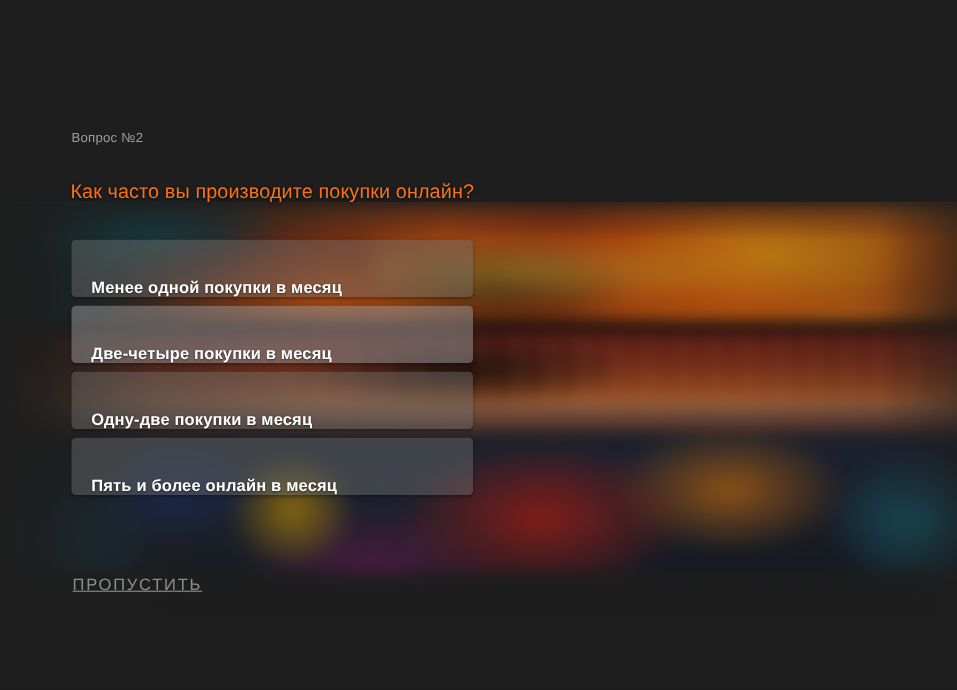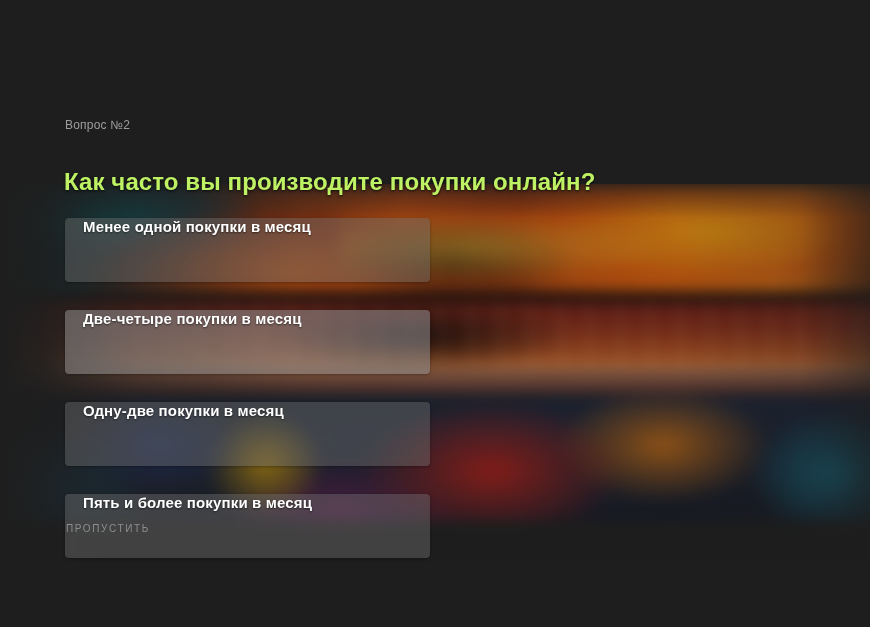--- a/index.html
+++ b/index.html
@@ -154,41 +154,41 @@
     font-size: 12px;
     color: #9d9d9d;
     letter-spacing: .2px;
     white-space: nowrap;
   }
 
   .question-title {
     position: absolute;
     left: 64px;
     top: 152px;
-    font-size: 24px;
-    font-weight: 700;
-    color: #bef264;
+    font-size: 18px;
+    font-weight: 400;
+    color: #f97316;
     letter-spacing: .1px;
     white-space: nowrap;
     text-shadow: 0 1px 3px rgba(0,0,0,.75);
   }
 
   .options {
     position: absolute;
     left: 65px;
     top: 218px;
     width: 365px;
   }
 
   .option {
     position: relative;
     display: flex;
-    align-items: flex-start;
-    height: 64px;
-    margin-bottom: 28px;
+    align-items: flex-end;
+    height: 52px;
+    margin-bottom: 8px;
     padding: 0 18px;
     box-sizing: border-box;
     border-radius: 4px;
     background: rgba(116,116,116,.42);
     backdrop-filter: blur(2px);
     cursor: pointer;
     box-shadow: 0 1px 3px rgba(0,0,0,.30);
   }
   .option.is-active {
     background: rgba(150,150,152,.52);
@@ -199,31 +199,32 @@
     color: #ffffff;
     letter-spacing: .15px;
     white-space: nowrap;
     text-shadow: 0 1px 2px rgba(0,0,0,.55);
   }
 
   .skip-button {
     position: absolute;
     left: 66px;
     top: 523px;
-    font-size: 10px;
+    font-size: 15px;
     font-weight: 400;
     color: #8e8e8e;
     letter-spacing: 1.6px;
     text-transform: uppercase;
     cursor: pointer;
     background: none;
     border: 0;
     padding: 0;
     font-family: inherit;
     white-space: nowrap;
+    text-decoration: underline;
   }
 </style>
 </head>
 <body>
 
 <div class="screen">
 
   <div class="bg-band">
     <div class="bg-layer">
       <div class="bg-screen">
@@ -257,21 +258,21 @@
 
       <div class="option is-active">
         <span class="option-label">Две-четыре покупки в месяц</span>
       </div>
 
       <div class="option">
         <span class="option-label">Одну-две покупки в месяц</span>
       </div>
 
       <div class="option">
-        <span class="option-label">Пять и более покупки в месяц</span>
+        <span class="option-label">Пять и более онлайн в месяц</span>
       </div>
 
     </div>
 
     <button class="skip-button">Пропустить</button>
 
   </div>
 </div>
 
 </body></html>

